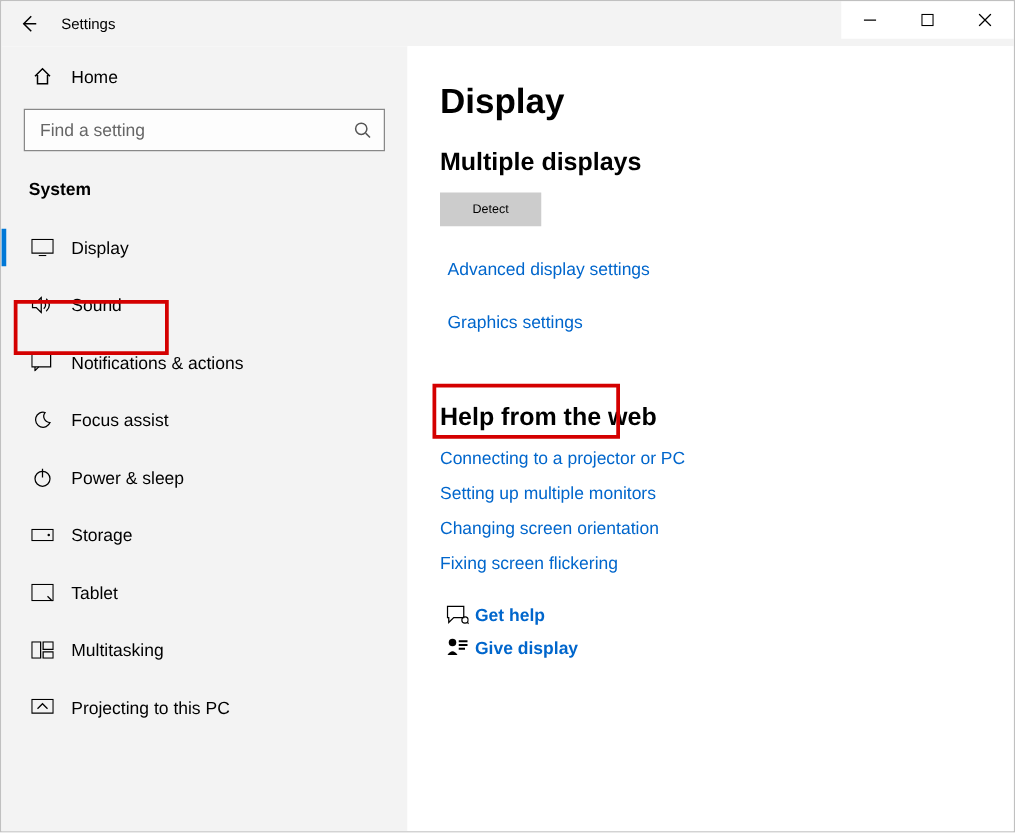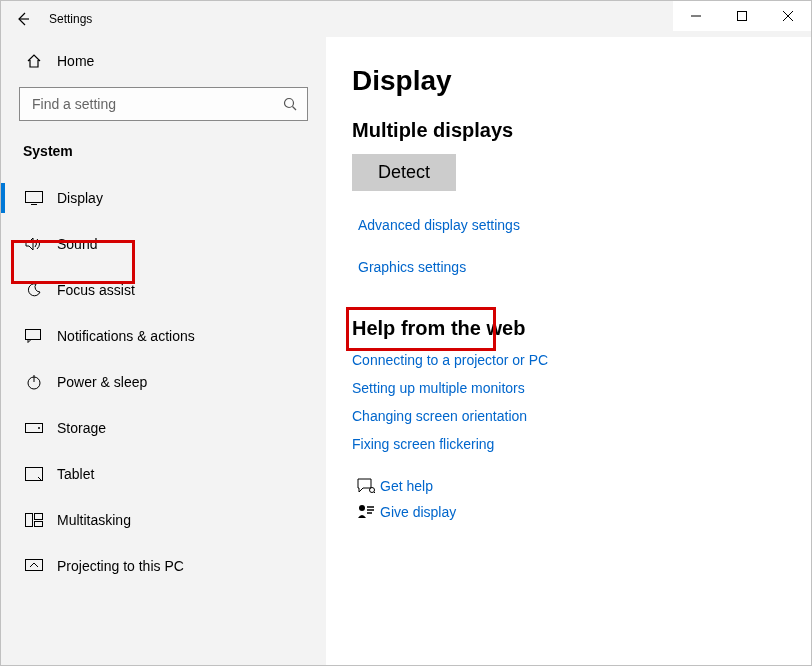--- a/index.html
+++ b/index.html
@@ -166,43 +166,43 @@
     font-size: 14px;
     line-height: 1.35;
     margin: 0 0 14px 0;
     max-width: 420px;
   }
   .btn {
     display: inline-block;
     background: var(--btn-bg);
     border: none;
     padding: 8px 26px;
-    font-size: 18px;
+    font-size: 10px;
     cursor: pointer;
   }
   .link-row {
     color: var(--link-color);
     font-size: 14px;
     margin: 6px 6px;
     cursor: pointer;
     display: block;
   }
   .link-group-top { margin-top: 26px; }
   .highlight-box-2 {
     position: absolute;
     left: 20px;
     top: 270px;
     width: 150px;
     height: 44px;
     border: 3px solid var(--highlight-red);
     pointer-events: none;
   }
-  .help-section { margin-top: 42px; }
+  .help-section { margin-top: 58px; }
   .help-links .link-row { margin: 5px 0 12px 0; }
-  .feedback-section { margin-top: 26px; }
+  .feedback-section { margin-top: 26px; font-weight: bold; }
   .fb-row {
     display: flex;
     align-items: center;
     margin: 4px 0 10px 0;
   }
   .fb-row .fb-icon {
     width: 28px;
     display: flex;
     align-items: center;
     justify-content: center;
@@ -286,35 +286,35 @@
             <svg width="18" height="14" viewBox="0 0 18 14">
                 <path d="M1 5 H4 L8 1 V13 L4 9 H1 Z" fill="none" stroke="#000"></path>
                 <path d="M10 4 Q13 7 10 10 M12 2 Q17 7 12 12" fill="none" stroke="#000"></path>
               </svg>
           </span>
           <span class="label">Sound</span>
         </div>
 
         <div class="nav-item">
           <span class="icon">
+            <svg width="18" height="14" viewBox="0 0 18 14">
+                <rect x="0.5" y="0.5" width="15" height="10" fill="none" stroke="#000"></rect>
+                <path d="M3 10.5 L3 13.5 L6 10.5" fill="none" stroke="#000"></path>
+              </svg>
+          </span>
+          <span class="label">Notifications &amp; actions</span>
+        </div>
+
+        <div class="nav-item">
+          <span class="icon">
             <svg width="16" height="16" viewBox="0 0 16 16">
                 <path d="M10 2 A6 6 0 1 0 14 10 A5 5 0 0 1 10 2 Z" fill="none" stroke="#000"></path>
               </svg>
           </span>
           <span class="label">Focus assist</span>
-        </div>
-
-        <div class="nav-item">
-          <span class="icon">
-            <svg width="18" height="14" viewBox="0 0 18 14">
-                <rect x="0.5" y="0.5" width="15" height="10" fill="none" stroke="#000"></rect>
-                <path d="M3 10.5 L3 13.5 L6 10.5" fill="none" stroke="#000"></path>
-              </svg>
-          </span>
-          <span class="label">Notifications &amp; actions</span>
         </div>
 
         <div class="nav-item">
           <span class="icon">
             <svg width="16" height="16" viewBox="0 0 16 16">
                 <circle cx="8" cy="9" r="6" fill="none" stroke="#000"></circle>
                 <path d="M8 1 V8" stroke="#000"></path>
               </svg>
           </span>
           <span class="label">Power &amp; sleep</span>

